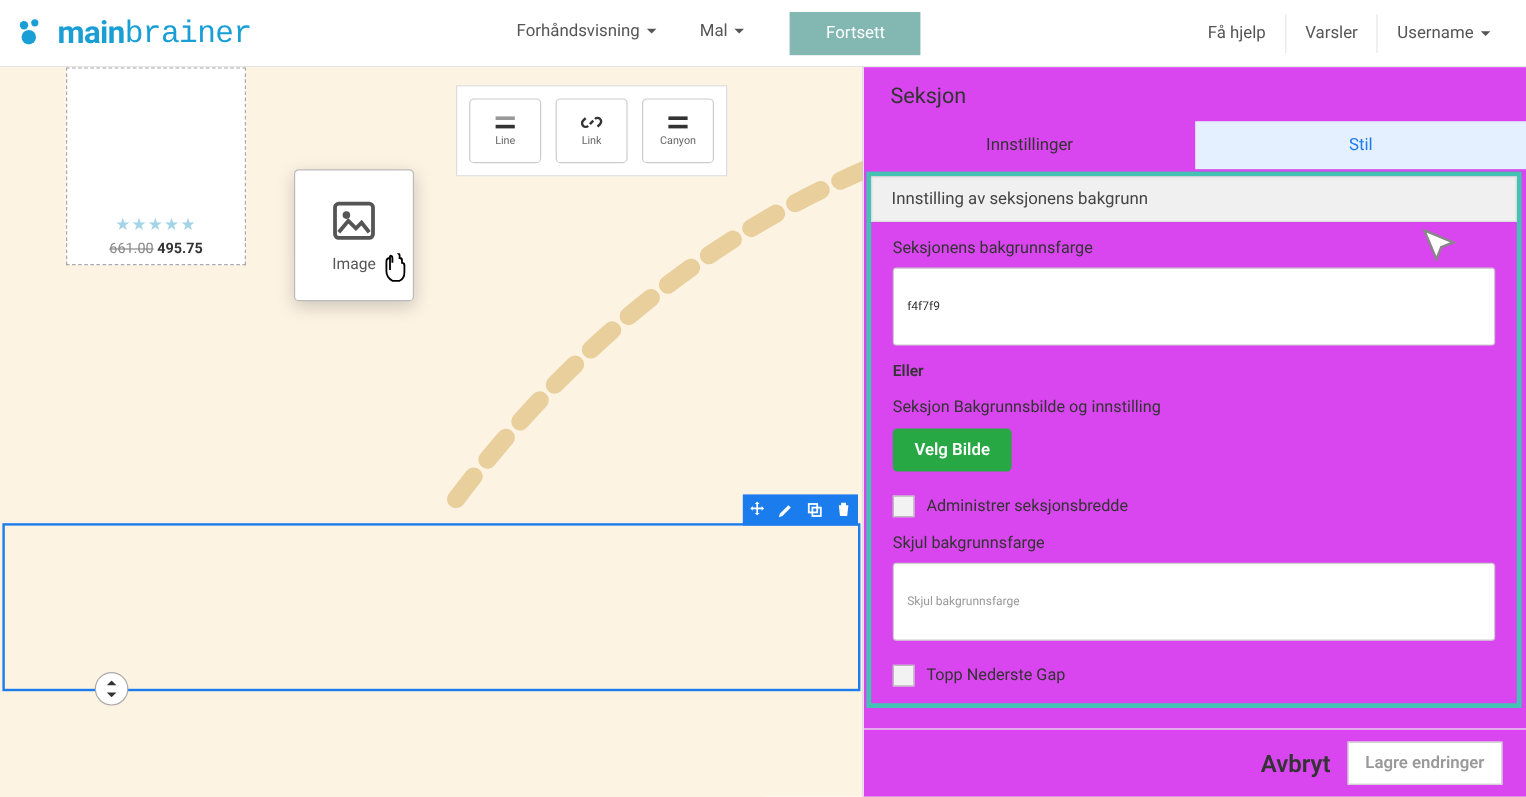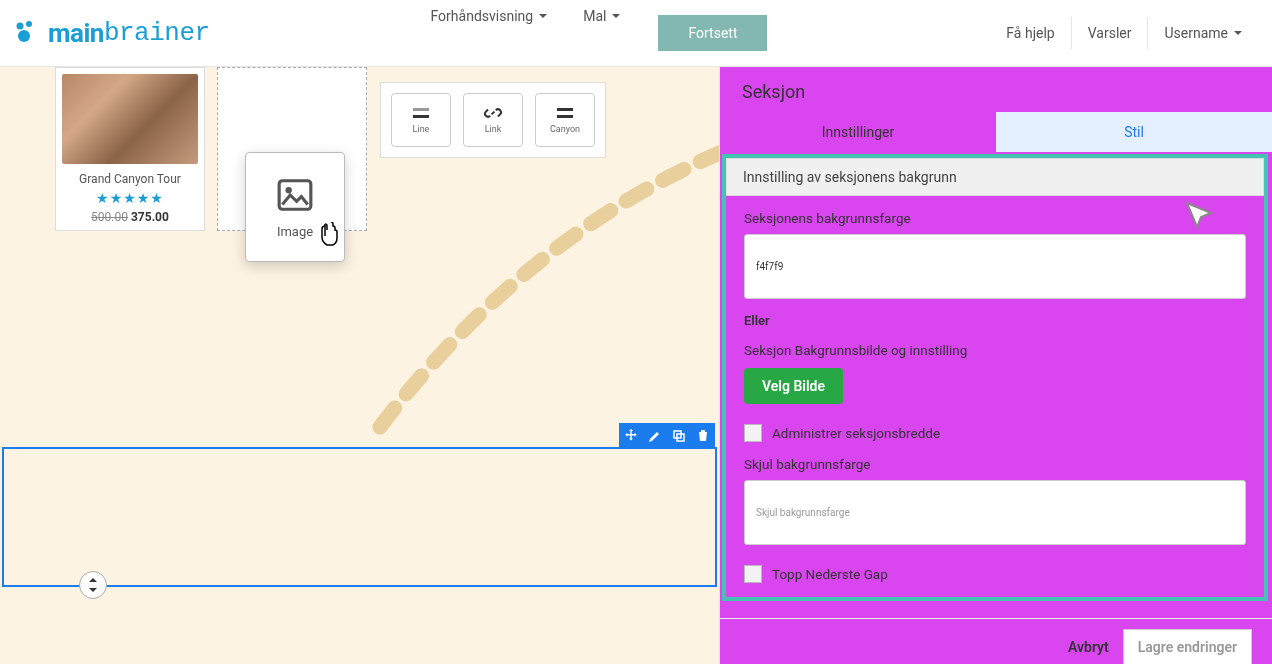--- a/index.html
+++ b/index.html
@@ -1,28 +1,28 @@
 <!DOCTYPE html>
 <html><head>
   <meta charset="utf-8">
   <style>
     * { margin: 0; padding: 0; box-sizing: border-box; font-family: -apple-system, BlinkMacSystemFont, 'Segoe UI', Roboto, Arial, sans-serif; }
     body { width: 1272px; height: 664px; overflow: hidden; background: #fff; }
     
     
-    .top-header { display: flex; align-items: center; height: 67px; border-bottom: 1px solid #e5e5e5; background: #fff; padding: 0 14px; }
+    .top-header { display: flex; align-items: center; height: 56px; border-bottom: 1px solid #e5e5e5; background: #fff; padding: 0 14px; }
     .logo { display: flex; align-items: center; font-size: 26px; font-weight: 700; color: #199fd6; letter-spacing: -0.5px; }
     .logo-icon { display: flex; margin-right: 6px; }
     .logo span.bold { font-weight: 700; }
     .logo span.light { font-weight: 400; color: #199fd6; font-family: Liberation Mono, monospace; }
     
     .nav-center { display: flex; align-items: flex-start; margin-left: auto; }
     .nav-item { padding: 8px 18px; color: #555; font-size: 14px; cursor: pointer; display: flex; align-items: center; gap: 4px; }
     .caret-down { border-left: 4px solid transparent; border-right: 4px solid transparent; border-top: 4px solid #555; display: inline-block; margin-left: 2px; }
-    .btn-primary { background: #82b7b2; color: #fff; border: none; padding: 10px 30px; font-size: 14px; cursor: pointer; margin: 15px 20px; }
+    .btn-primary { background: #82b7b2; color: #fff; border: none; padding: 10px 30px; font-size: 14px; cursor: pointer; margin: 0 20px; }
     
     .nav-right { display: flex; align-items: center; margin-left: auto; justify-content: space-between; }
     .nav-right .nav-link { padding: 8px 16px; color: #555; font-size: 14px; cursor: pointer; border-left: 1px solid #e5e5e5; }
     .nav-right .nav-link:first-child { border-left: none; }
     .user-menu { display: flex; align-items: center; }
     
     
     .content-wrapper { display: flex; height: calc(100% - 56px); }
     .canvas-area { flex: 1; background: #fcf3e3; position: relative; overflow: hidden; }
     .side-panel { width: 553px; background: #d946ef; border-left: 1px solid #e5e5e5; display: flex; flex-direction: column; position: relative; }
@@ -76,21 +76,21 @@
     .no-image-box { width: 96px; height: 90px; border: 2px dashed #bbb; background: #e9e9e9; display: flex; flex-direction: column; align-items: center; justify-content: center; }
     .no-image-box .no { font-size: 18px; font-weight: 700; color: #999; }
     .no-image-box .sub { font-size: 11px; color: #999; }
     .btn-green { background: #28a745; color: #fff; border: none; padding: 10px 18px; border-radius: 4px; font-size: 14px; font-weight: 600; cursor: pointer; }
     
     .checkbox-row { display: flex; align-items: center; gap: 10px; margin-top: 20px; }
     .checkbox-box { width: 18px; height: 18px; border: 1px solid #bbb; background: #f2f2f2; cursor: pointer; }
     .checkbox-label { font-size: 13.5px; color: #333; }
     
     .panel-footer { display: flex; justify-content: flex-end; align-items: center; gap: 14px; padding: 10px 20px; border-top: 1px solid #eee; margin-top: auto; }
-    .btn-text { background: none; border: none; color: #333; font-size: 14px; font-weight: 600; cursor: pointer; }
+    .btn-text { background: none; border: none; color: #333; font-size: 20px; font-weight: 600; cursor: pointer; }
     .btn-outline { background: #fff; border: 1px solid #ccc; color: #999; padding: 9px 14px; font-size: 14px; font-weight: 600; cursor: pointer; }
   </style>
 </head>
 <body>
 
 <div class="top-header">
   <div class="logo">
     <span class="logo-icon">
       <svg width="28" height="26" viewBox="0 0 28 26">
         <circle cx="6" cy="6" r="3.5" fill="#199fd6"></circle>
@@ -125,29 +125,20 @@
 <div class="content-wrapper">
 
   <div class="canvas-area">
     <div class="canvas-inner">
 
       <svg class="dashed-path" viewBox="0 0 460 350">
         <path d="M 40 310 Q 200 100 420 20" stroke="#e8cf9c" stroke-width="15" stroke-dasharray="24 18" stroke-linecap="round" fill="none"></path>
       </svg>
 
       <div class="widget-row">
-        <div class="product-card">
-          <div class="product-img"></div>
-          <div class="product-title">Grand Canyon Tour</div>
-          <div class="stars">★★★★★</div>
-          <div class="price-row">
-            <span class="old-price">500.00</span>
-            <span class="new-price">375.00</span>
-          </div>
-        </div>
         <div class="product-card" style="border:1px dashed #aaa;">
           <div style="height:90px;"></div>
           <div style="height:22px;"></div>
           <div class="stars gray">★★★★★</div>
           <div class="price-row">
             <span class="old-price">661.00</span>
             <span class="new-price">495.75</span>
           </div>
         </div>
       </div>

